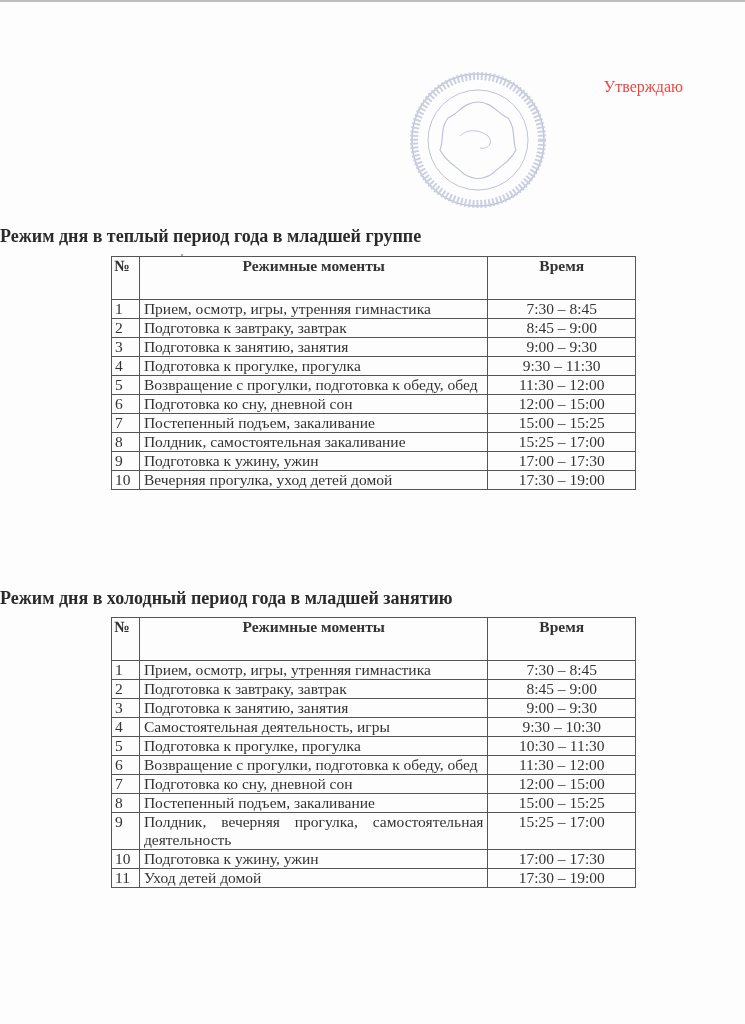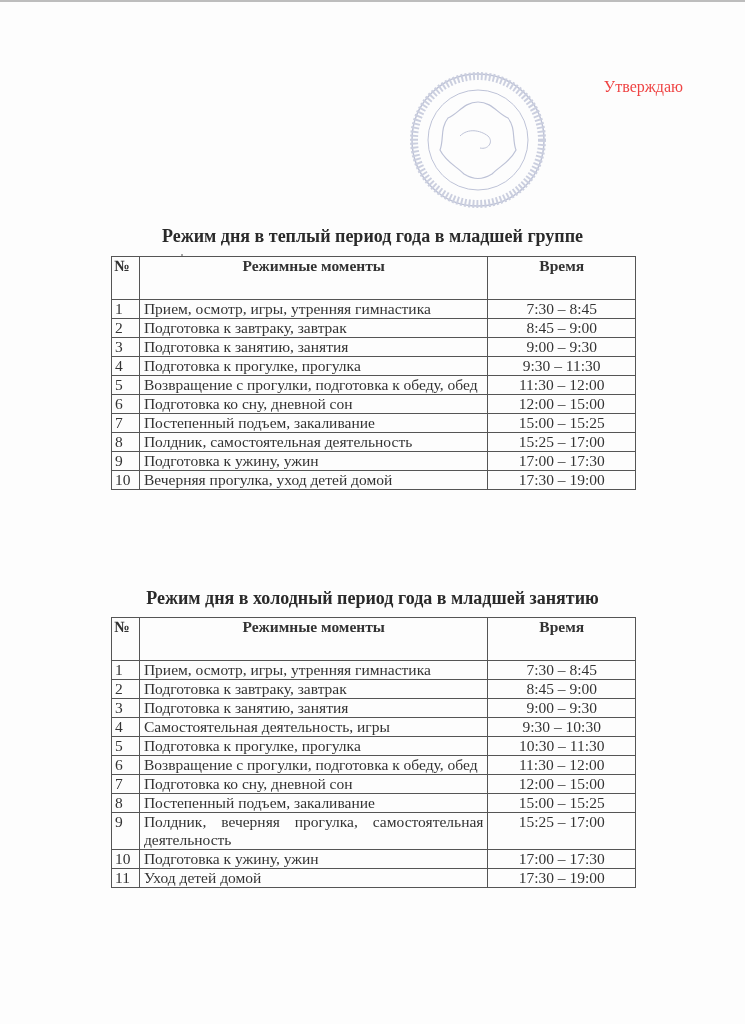--- a/index.html
+++ b/index.html
@@ -20,21 +20,21 @@
       height: 18px; vertical-align: baseline; position: relative;
     }
     .signature {
       position: absolute; left: 2px; top: -12px; width: 92px; height: 30px;
     }
     .stamp {
       position: absolute; left: 408px; top: 70px; width: 140px; height: 140px;
       opacity: 0.55;
     }
     .title {
-      position: absolute; left: 0; width: 745px; text-align: center;
+      position: absolute; left: 0; width: 745px; text-align: left;
       font-weight: bold; font-size: 18px; color: #2a2a2a;
     }
     table.sched {
       position: absolute; left: 111px; width: 525px;
       border-collapse: collapse; font-size: 15.5px; color: #333;
     }
     table.sched td, table.sched th {
       border: 1px solid #555; padding: 0 4px; line-height: 18px; vertical-align: top;
     }
     table.sched th { font-weight: bold; height: 42px; text-align: center; }
@@ -103,21 +103,21 @@
         <td class="act">Подготовка ко сну, дневной сон</td>
         <td class="time">12:00 – 15:00</td>
       </tr>
       <tr>
         <td class="num">7</td>
         <td class="act">Постепенный подъем, закаливание</td>
         <td class="time">15:00 – 15:25</td>
       </tr>
       <tr>
         <td class="num">8</td>
-        <td class="act">Полдник, самостоятельная деятельность</td>
+        <td class="act">Полдник, самостоятельная закаливание</td>
         <td class="time">15:25 – 17:00</td>
       </tr>
       <tr>
         <td class="num">9</td>
         <td class="act">Подготовка к ужину, ужин</td>
         <td class="time">17:00 – 17:30</td>
       </tr>
       <tr>
         <td class="num">10</td>
         <td class="act">Вечерняя прогулка, уход детей домой</td>

